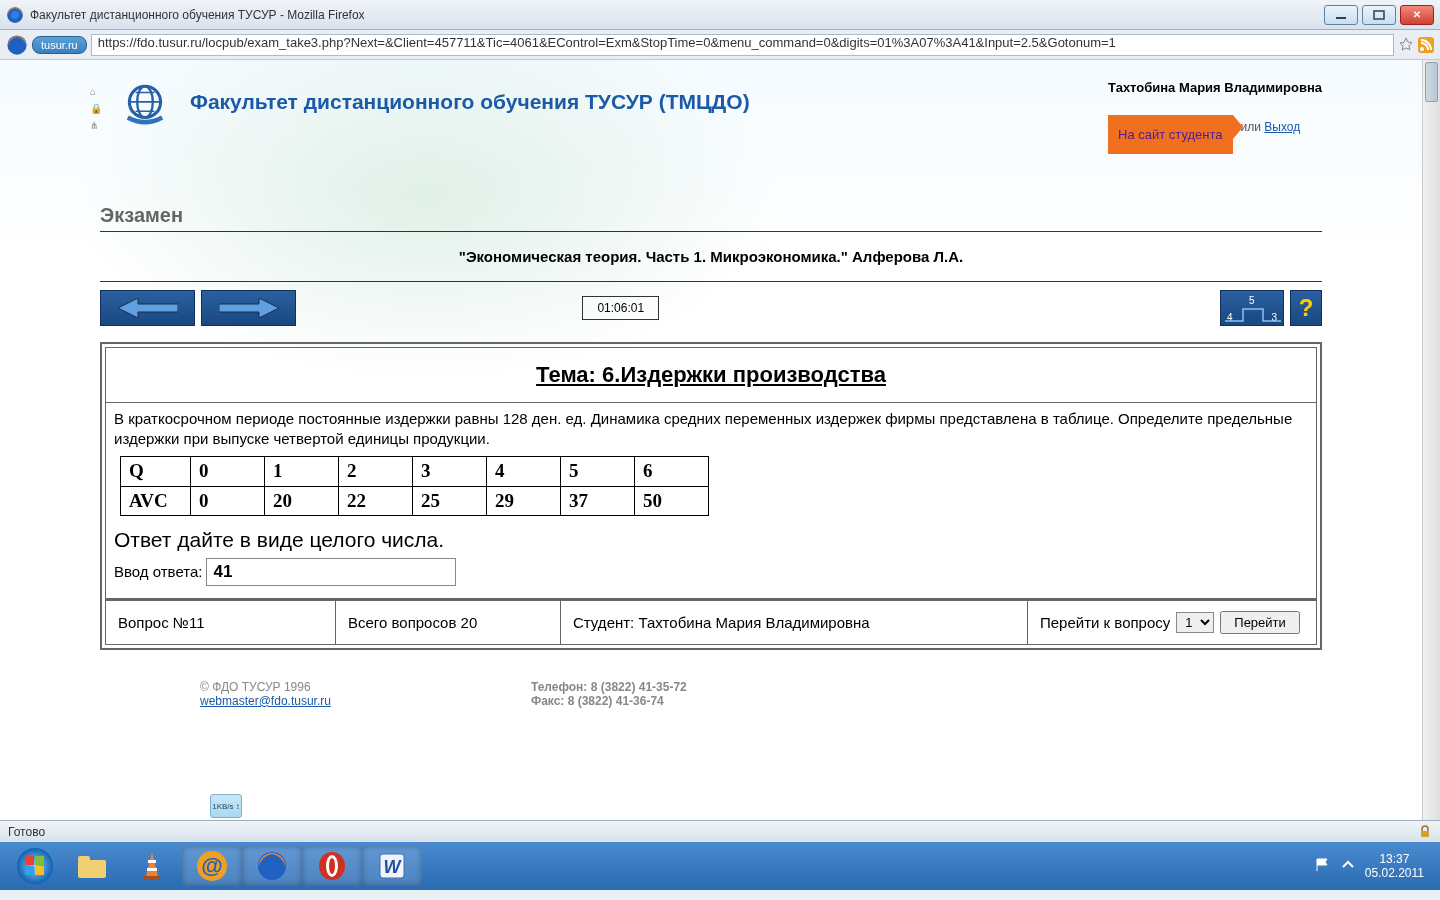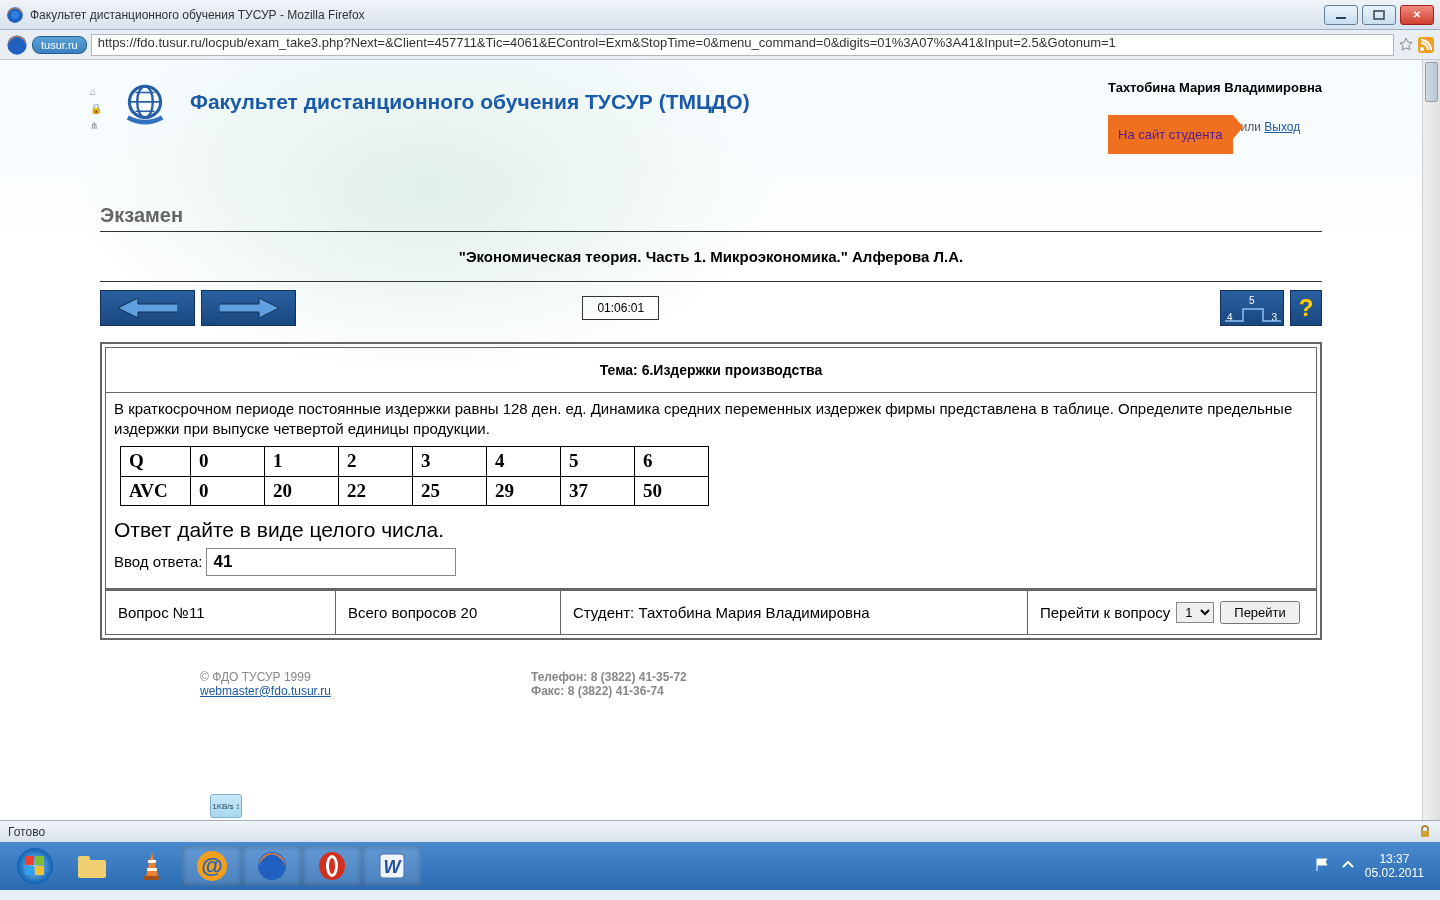--- a/index.html
+++ b/index.html
@@ -49,21 +49,21 @@
 .navrow { display:flex; align-items:center; padding:4px 0; }
 .arrowbtn { width:95px; height:36px; background:linear-gradient(#2a60a0,#1a4880); border:1px solid #103060; display:flex; align-items:center; justify-content:center; margin-right:6px; }
 .timer { margin:0 auto; border:1px solid #333; padding:4px 14px; font-size:12px; }
 .progbtn { width:64px; height:36px; background:linear-gradient(#2a60a0,#1a4880); border:1px solid #103060; margin-left:auto; display:flex; align-items:center; justify-content:center; position:relative; }
 .progbtn .pnums { color:#fff; font-size:10px; position:relative; width:100%; height:100%;}
 .progbtn .pnums span{position:absolute;}
 .helpbtn { width:32px; height:36px; background:linear-gradient(#2a60a0,#1a4880); border:1px solid #103060; color:#ffcc00; font-size:24px; font-weight:bold; display:flex; align-items:center; justify-content:center; margin-left:6px; }
 
 .qbox-outer { border:2px solid #666; padding:3px; margin-top:12px; }
 .qbox { border:1px solid #666; }
-.qtheme { text-align:center; font-weight:bold; font-size:14px; padding:14px; border-bottom:1px solid #666; }
+.qtheme { text-align:center; font-weight:bold; font-size:22px; padding:14px; border-bottom:1px solid #666;text-decoration:underline; }
 .qbody { padding:6px 8px 12px; border-bottom:1px solid #666; font-size:15px; line-height:1.3; }
 .qtext { margin-bottom:8px; }
 table.dt { border-collapse:collapse; margin:6px 0 10px 6px; }
 table.dt td { border:1px solid #000; padding:2px 8px; font-family:"Times New Roman",serif; font-size:19px; font-weight:bold; min-width:74px; }
 table.dt td:first-child { min-width:70px; }
 .hint { font-size:21px; margin-top:4px; }
 .ansrow { display:flex; align-items:center; margin-top:4px; font-size:15px; }
 .ansrow input { border:1px solid #888; padding:3px 6px; font-size:17px; font-weight:bold; width:250px; margin-left:4px; }
 
 .footrow { display:flex; border-top:0; }
@@ -246,21 +246,21 @@
           <div class="footcell c4">
             <span>Перейти к вопросу</span>
             <select><option>1</option></select>
             <button>Перейти</button>
           </div>
         </div>
       </div>
 
       <div class="pagefooter">
         <div class="col">
-          <div>© ФДО ТУСУР 1999</div>
+          <div>© ФДО ТУСУР 1996</div>
           <a href="#">webmaster@fdo.tusur.ru</a>
         </div>
         <div class="col">
           <div><strong>Телефон: 8 (3822) 41-35-72</strong></div>
           <div><strong>Факс: 8 (3822) 41-36-74</strong></div>
         </div>
       </div>
     </div>
   </div>
   <div class="firebug">1KB/s ↕</div>

